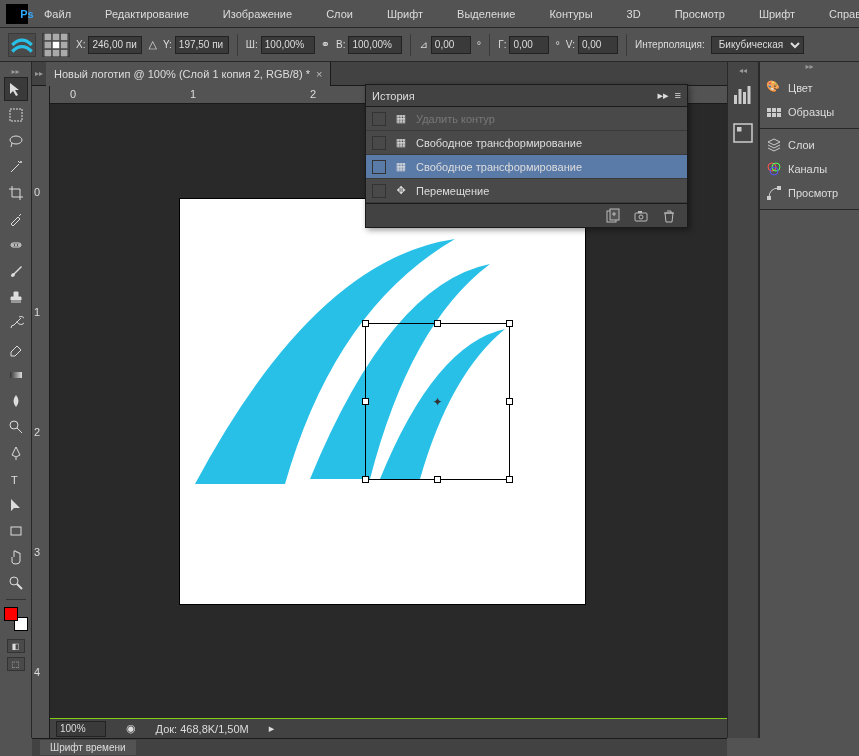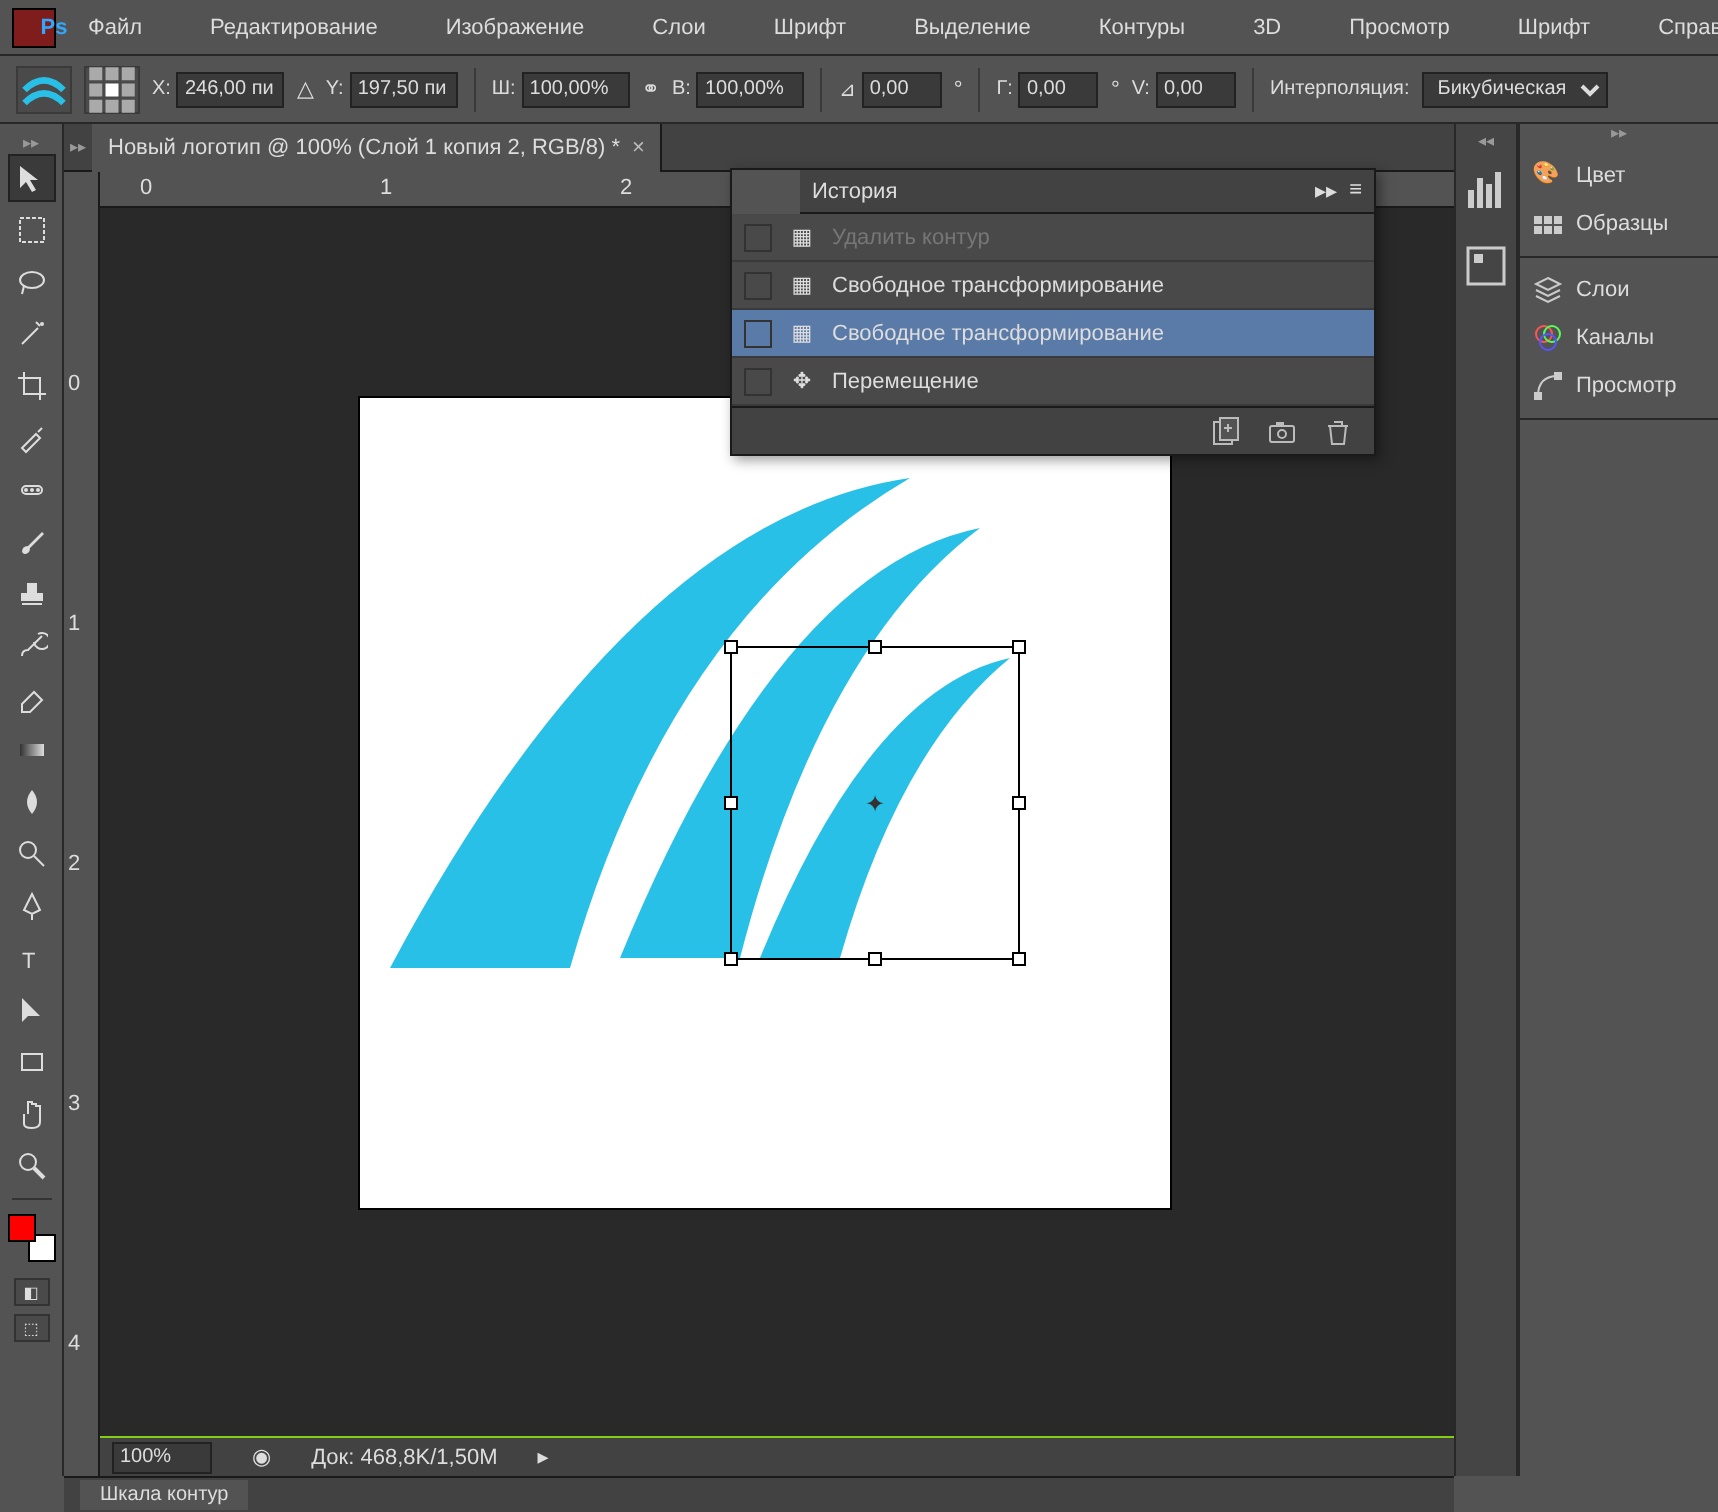--- a/index.html
+++ b/index.html
@@ -1,20 +1,20 @@
 <!DOCTYPE html>
 <html><head>
 <meta charset="utf-8">
 <style>
 * { margin:0; padding:0; box-sizing:border-box; font-family:Tahoma,Arial,sans-serif; font-size:11px; color:#ddd; user-select:none; }
 body { background:#535353; width:859px; height:756px; overflow:hidden; position:relative; }
 
 
 .titlebar { height:28px; background:#535353; display:flex; align-items:center; border-bottom:1px solid #282828;}
-.ps-logo { width:20px; height:20px; margin:0 8px 0 6px; background:#7f1d1d; border:1px solid #000; display:flex; align-items:center; justify-content:center; font-weight:bold; font-size:11px; color:#31a8ff;padding-left:20px;}
+.ps-logo { width:20px; height:20px; margin:0 8px 0 6px; background:#000000; border:1px solid #000; display:flex; align-items:center; justify-content:center; font-weight:bold; font-size:11px; color:#31a8ff;padding-left:20px;}
 .menubar { display:flex; gap:18px; }
 .menu-item { padding:4px 8px; cursor:default; }
 .win-controls { margin-left:auto; display:flex; }
 .win-btn { width:30px; height:20px; background:#424242; margin-left:2px; display:flex; align-items:center; justify-content:center; border:1px solid #2a2a2a; font-size:12px;}
 
 
 .options { height:34px; background:#535353; border-bottom:1px solid #282828; display:flex; align-items:center; padding:0 8px; gap:6px;}
 .opt-icon { width:28px; height:24px; border:1px solid #3a3a3a; background:#4a4a4a; display:flex; align-items:center; justify-content:center;}
 .opt-field { display:flex; align-items:center; gap:3px;}
 .opt-label { font-size:10px;}
@@ -66,21 +66,21 @@
 
 
 .right-col{width:100px;background:#535353;border-left:1px solid #282828;display:flex;flex-direction:column;}
 .right-col .chevbar{height:10px;width:100%;display:flex;justify-content:center;font-size:8px;color:#999;}
 .panel-group{border-bottom:1px solid #282828;padding:4px 0;}
 .panel-row{height:24px;display:flex;align-items:center;padding:0 6px;gap:6px;cursor:default;}
 .panel-row svg,.panel-row .ico{width:16px;height:16px;flex-shrink:0;}
 
 
 .history-panel{position:absolute;left:365px;top:84px;width:323px;background:#535353;border:1px solid #1a1a1a;box-shadow:2px 2px 6px rgba(0,0,0,0.4);}
-.history-head{height:22px;background:#424242;display:flex;align-items:center;padding:0 6px;border-bottom:1px solid #1a1a1a;margin-left:34px;}
+.history-head{height:22px;background:#424242;display:flex;align-items:center;padding:0 6px;border-bottom:1px solid #1a1a1a;}
 .history-head .title{font-size:11px;}
 .history-head .ctrl{margin-left:auto;display:flex;gap:6px;font-size:9px;color:#aaa;}
 .history-body{background:#494949;}
 .hist-row{height:24px;display:flex;align-items:center;padding:0 6px;gap:8px;border-bottom:1px solid #3a3a3a;}
 .hist-row.dim{color:#777}
 .hist-row.sel{background:#5a7aa8;color:#fff;}
 .hist-row .vis{width:14px;height:14px;border:1px solid #333;}
 .hist-row .ico{width:14px;height:14px;display:flex;align-items:center;justify-content:center;}
 .history-foot{height:24px;background:#424242;display:flex;justify-content:flex-end;align-items:center;gap:12px;padding:0 10px;border-top:1px solid #1a1a1a;}
 .history-foot .ficon{width:16px;height:16px;color:#bbb;display:flex;align-items:center;justify-content:center}
@@ -419,21 +419,21 @@
             <rect x="1" y="11" width="4" height="4" fill="#ccc"></rect>
             <rect x="11" y="1" width="4" height="4" fill="#ccc"></rect>
           </svg>
           <span>Просмотр</span>
         </div>
     </div>
   </div>
 </div>
 
 <div class="bottombar">
-  <div class="tab">Шкала контур</div>
+  <div class="tab">Шрифт времени</div>
 </div>
 
 <div class="history-panel">
   <div class="history-head">
     <span class="title">История</span>
     <span class="ctrl">
         <span>▸▸</span>
         <span>≡</span>
       </span>
   </div>

